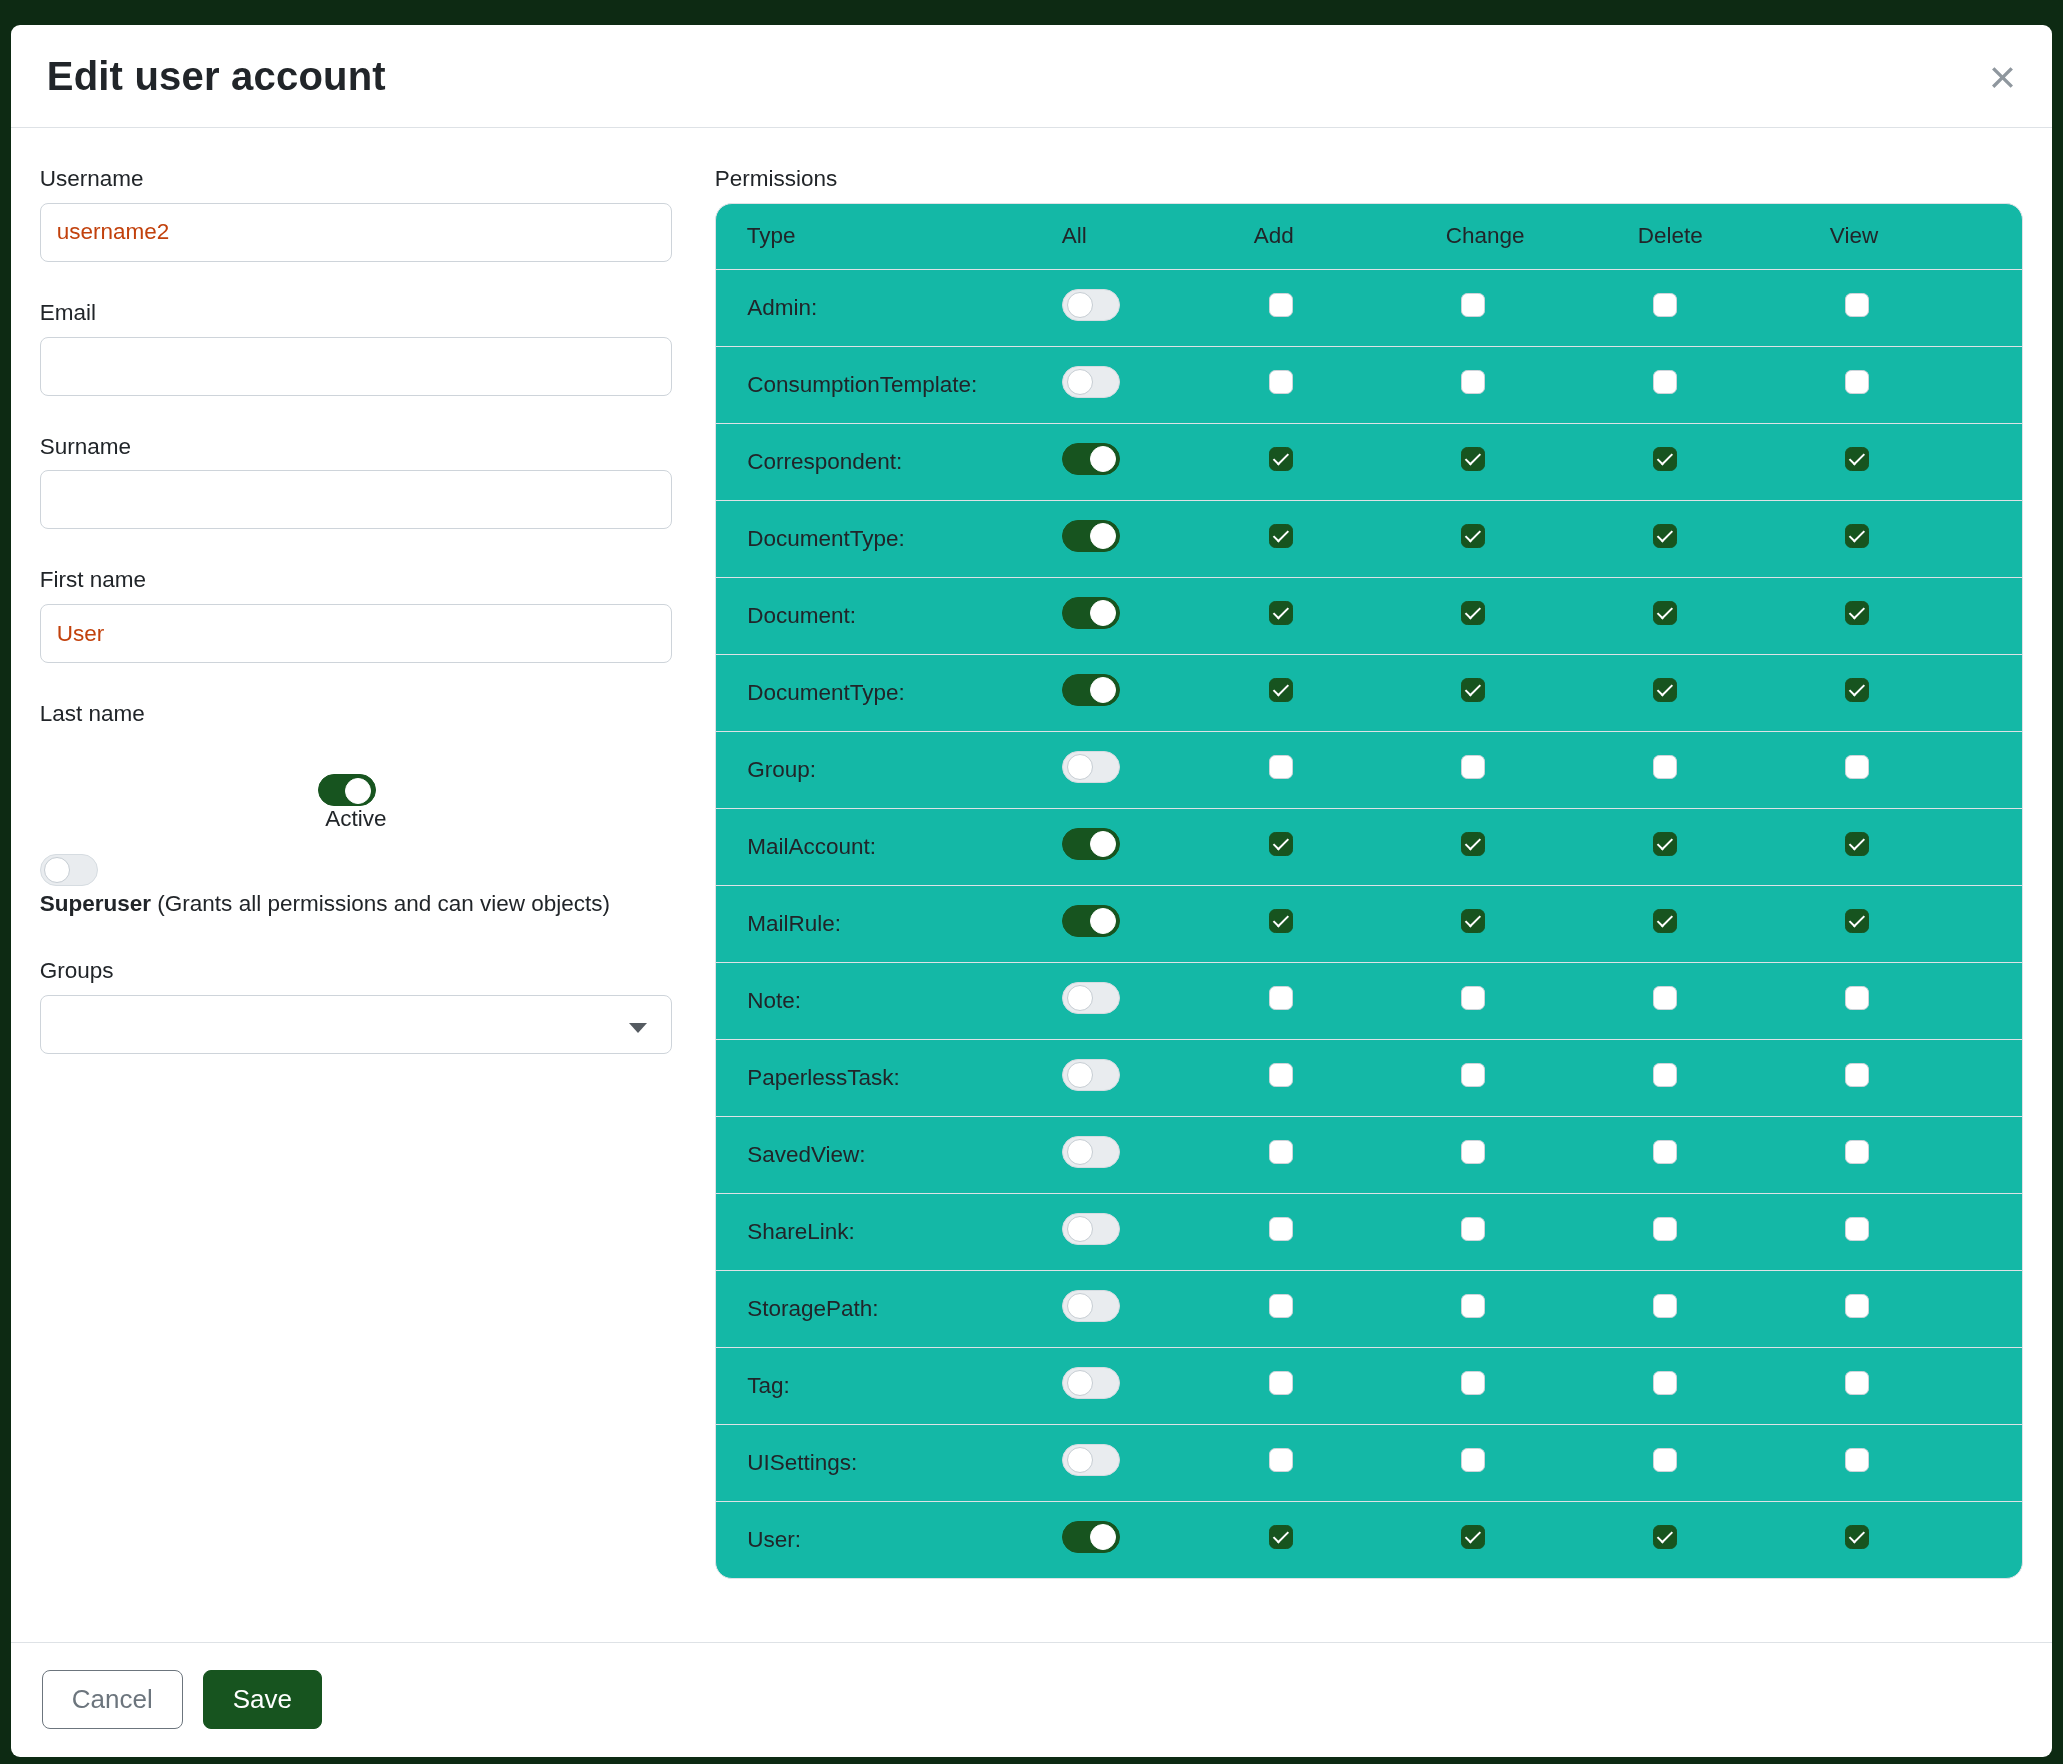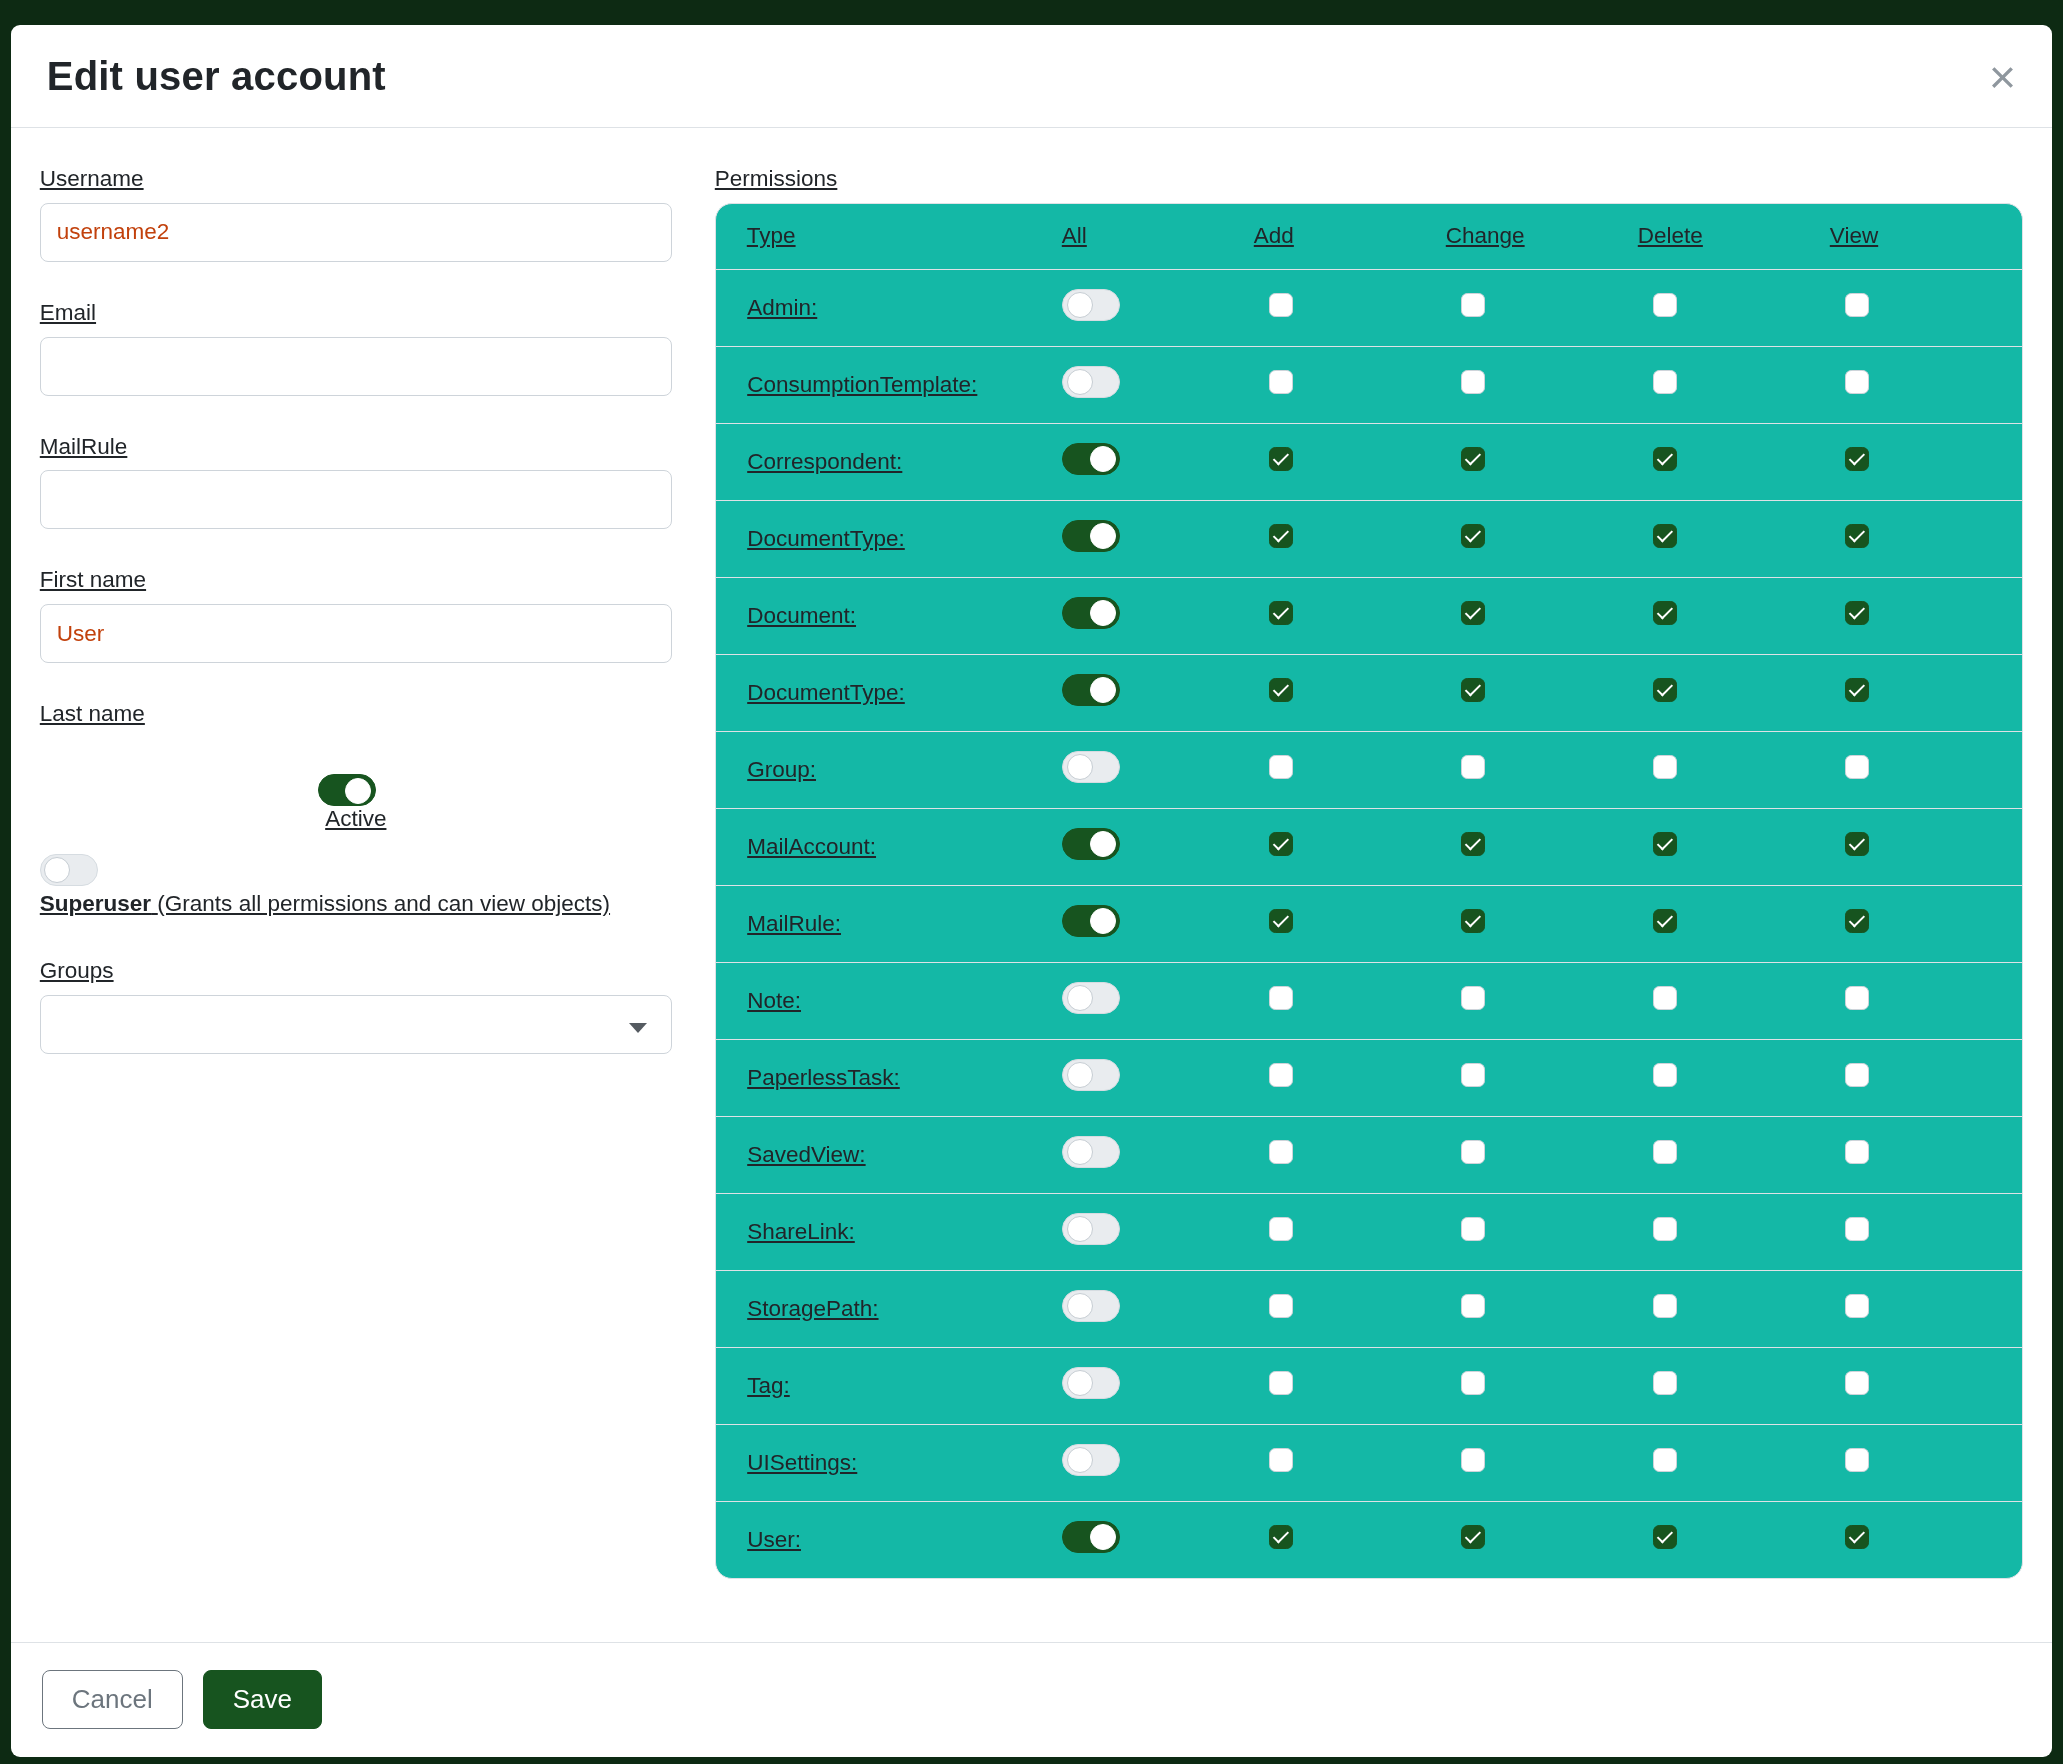--- a/index.html
+++ b/index.html
@@ -23,21 +23,21 @@
     display:flex; align-items:center; justify-content:space-between;
     border-bottom:0.9px solid #dee2e6;
   }
   .modal-title { font-size:40px; font-weight:700; letter-spacing:0.2px; }
   .close-btn {
     font-size:47px; line-height:1; color:#8f979e;
     background:none; border:none; cursor:pointer; font-weight:300;
     font-family:"Liberation Sans", sans-serif;
   }
   
-  .modal-body { flex:1; display:flex; padding:38px 29px 0 29px; overflow:hidden;text-decoration:underline; }
+  .modal-body { flex:1; display:flex; padding:38px 29px 0 29px; overflow:hidden; }
   .form-col { width:632px; flex:none; margin-right:43px; }
   .perm-col { flex:1; min-width:0; }
 
   .fgroup { margin-bottom:38px; }
   .fgroup label, .section-label {
     display:block; font-size:22.5px; margin-bottom:10.8px; color:#212529;
   }
   .text-input {
     width:100%; height:59px;
     border:0.9px solid #ced4da; border-radius:8px;
@@ -136,21 +136,21 @@
         <label>Username</label>
         <input class="text-input" type="text" value="username2" style="">
       </div>
 
       <div class="fgroup">
         <label>Email</label>
         <input class="text-input" type="text" value="" style="">
       </div>
 
       <div class="fgroup">
-        <label>MailRule</label>
+        <label>Surname</label>
         <input class="text-input" type="password" value="" style="">
       </div>
 
       <div class="fgroup">
         <label>First name</label>
         <input class="text-input" type="text" value="User" style="">
       </div>
 
       <div class="fgroup">
         <label>Last name</label>

